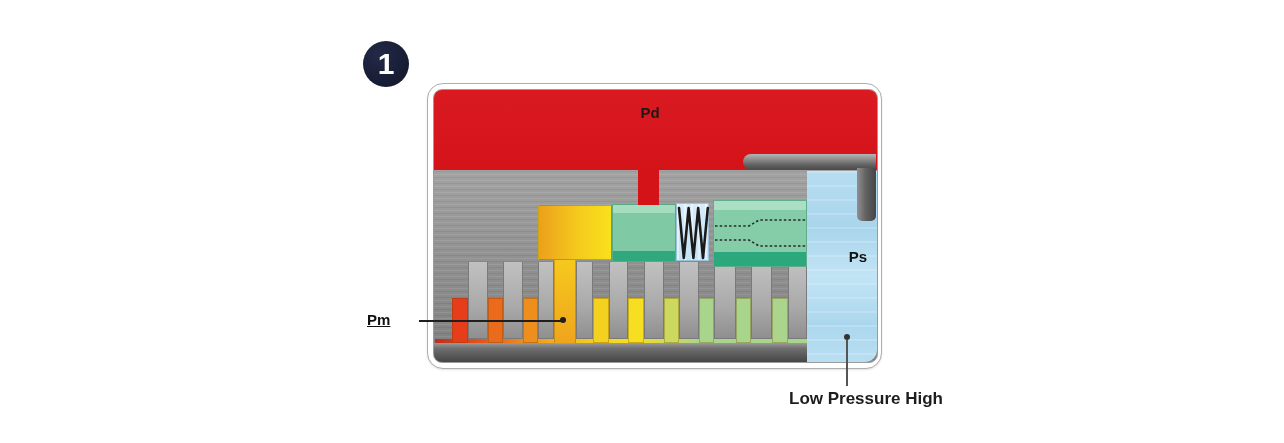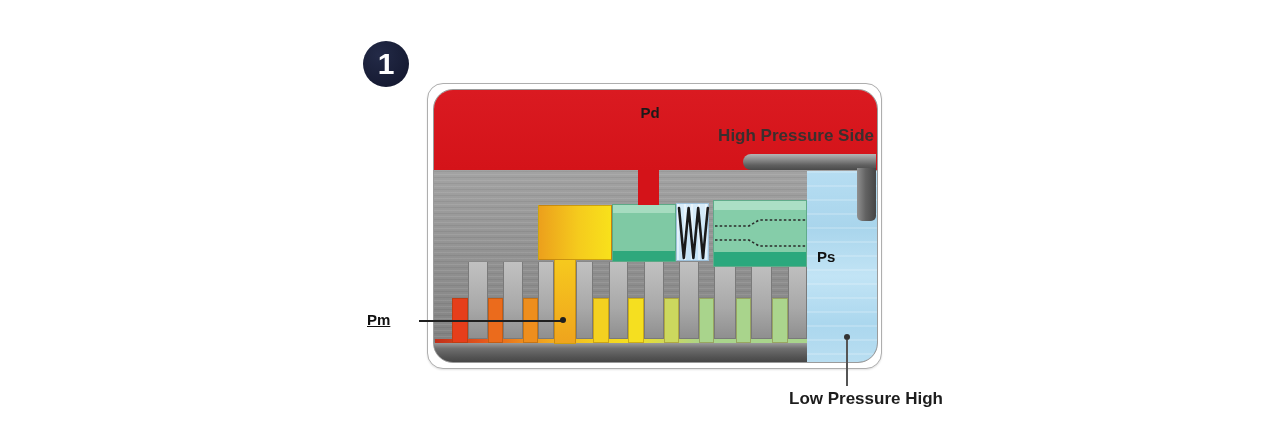--- a/index.html
+++ b/index.html
@@ -10,21 +10,21 @@
   
   .badge{left:363px;top:41px;width:46px;height:46px;border-radius:50%;
     background:radial-gradient(circle at 35% 30%, #232a47, #161b33 72%);
     color:#fff;font-size:30px;font-weight:bold;text-align:center;line-height:46px;}
 
   
   .panel{left:427px;top:83px;width:455px;height:286px;background:#fff;
     border:1px solid #aeaeae;border-radius:16px;box-sizing:border-box;
     box-shadow:0 1px 2px rgba(0,0,0,0.12);}
   .panel-inner{left:5px;top:5px;width:443px;height:272px;border:1px solid #9b9b9b;
-    border-radius:20px;box-sizing:content-box;overflow:hidden;
+    border-radius:9px;box-sizing:content-box;overflow:hidden;
     background:
       repeating-linear-gradient(180deg, rgba(255,255,255,0.09) 0 1px, rgba(0,0,0,0) 1px 3px, rgba(0,0,0,0.06) 3px 4px, rgba(0,0,0,0) 4px 6px),
       linear-gradient(180deg,#c2c2c2 0%,#a8a8a8 20%,#959595 55%,#868686 85%,#7d7d7d 100%);}
 
   
   .red-region{left:0;top:0;width:443px;height:80px;
     background:linear-gradient(180deg,#da1a21 0%,#d41319 100%);}
   .red-channel{left:204px;top:79px;width:21px;height:36px;}
   .base-strip{left:0;top:253px;width:373px;height:19px;
     background:linear-gradient(180deg,#9a9a9a,#6e6e6e 30%,#535353 75%,#474747);}
@@ -65,21 +65,21 @@
   .gray-tooth{top:172px;height:77px;box-sizing:border-box;
     background:linear-gradient(180deg,#c1c1c1,#a9a9a9 60%,#8f8f8f);
     border:1px solid #7a7a7a;border-top:none;}
   .tooth{top:208px;height:45px;box-sizing:border-box;border:1px solid rgba(110,60,0,0.3);}
   .floor-line{left:1px;top:249px;width:372px;height:4px;}
 
   
   .lbl{color:#111;font-weight:bold;font-size:15px;}
   .pd-label{left:186px;top:14px;width:60px;text-align:center;color:#1a1a1a;}
   .hps-label{right:3px;top:36px;font-size:17px;font-weight:bold;color:#3a2f2e;}
-  .ps-label{left:383px;top:158px;width:50px;text-align:left;}
+  .ps-label{left:383px;top:158px;width:50px;text-align:right;}
   .pm-label{left:367px;top:311px;text-decoration:underline;}
   .lps-label{left:776px;top:389px;width:180px;text-align:center;
     font-size:17px;font-weight:bold;color:#1d1d1d;}
 
   
   .pm-line{left:419px;top:320px;width:145px;height:2px;background:#1f1f1f;}
   .pm-dot{left:560px;top:317px;width:6px;height:6px;border-radius:50%;background:#1f1f1f;}
   .ps-dot{left:844px;top:334px;width:6px;height:6px;border-radius:50%;background:#333;}
   .ps-line{left:846px;top:340px;width:2px;height:46px;background:#555;}
 
@@ -148,21 +148,20 @@
 
     <div class="abs red-region"></div>
     <div class="abs red-channel" style="background:#d41319"></div>
 
     <div class="abs blue-region"></div>
 
     <div class="abs pipe-h"></div>
     <div class="abs pipe-v"></div>
 
     <div class="abs lbl pd-label">Pd</div>
-    <div class="abs hps-label">High Pressure Side</div>
     <div class="abs lbl ps-label">Ps</div>
   </div>
 </div>
 
 <div class="abs pm-line"></div>
 <div class="abs pm-dot"></div>
 <div class="abs lbl pm-label">Pm</div>
 
 <div class="abs ps-dot"></div>
 <div class="abs ps-line"></div>

